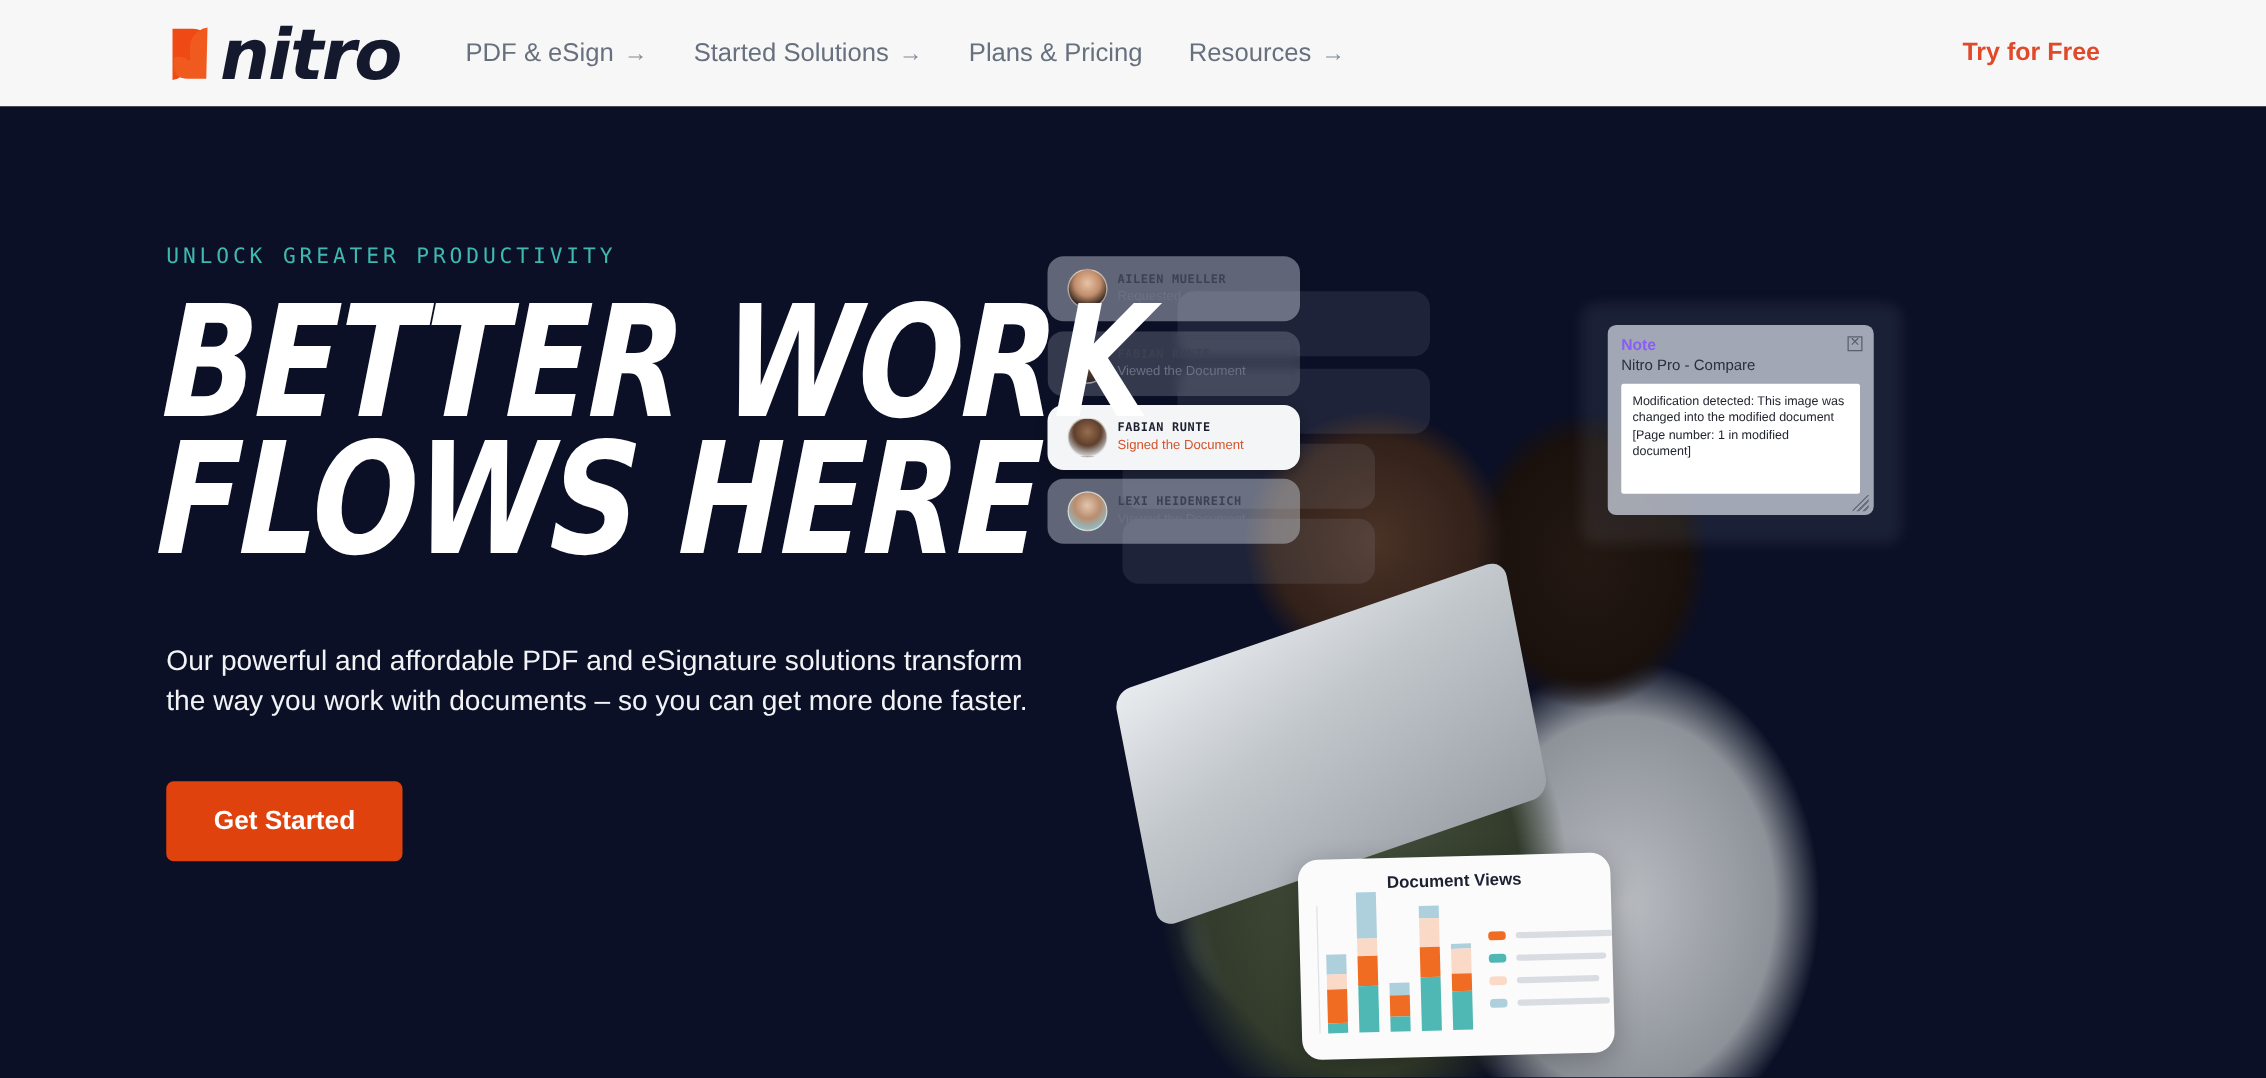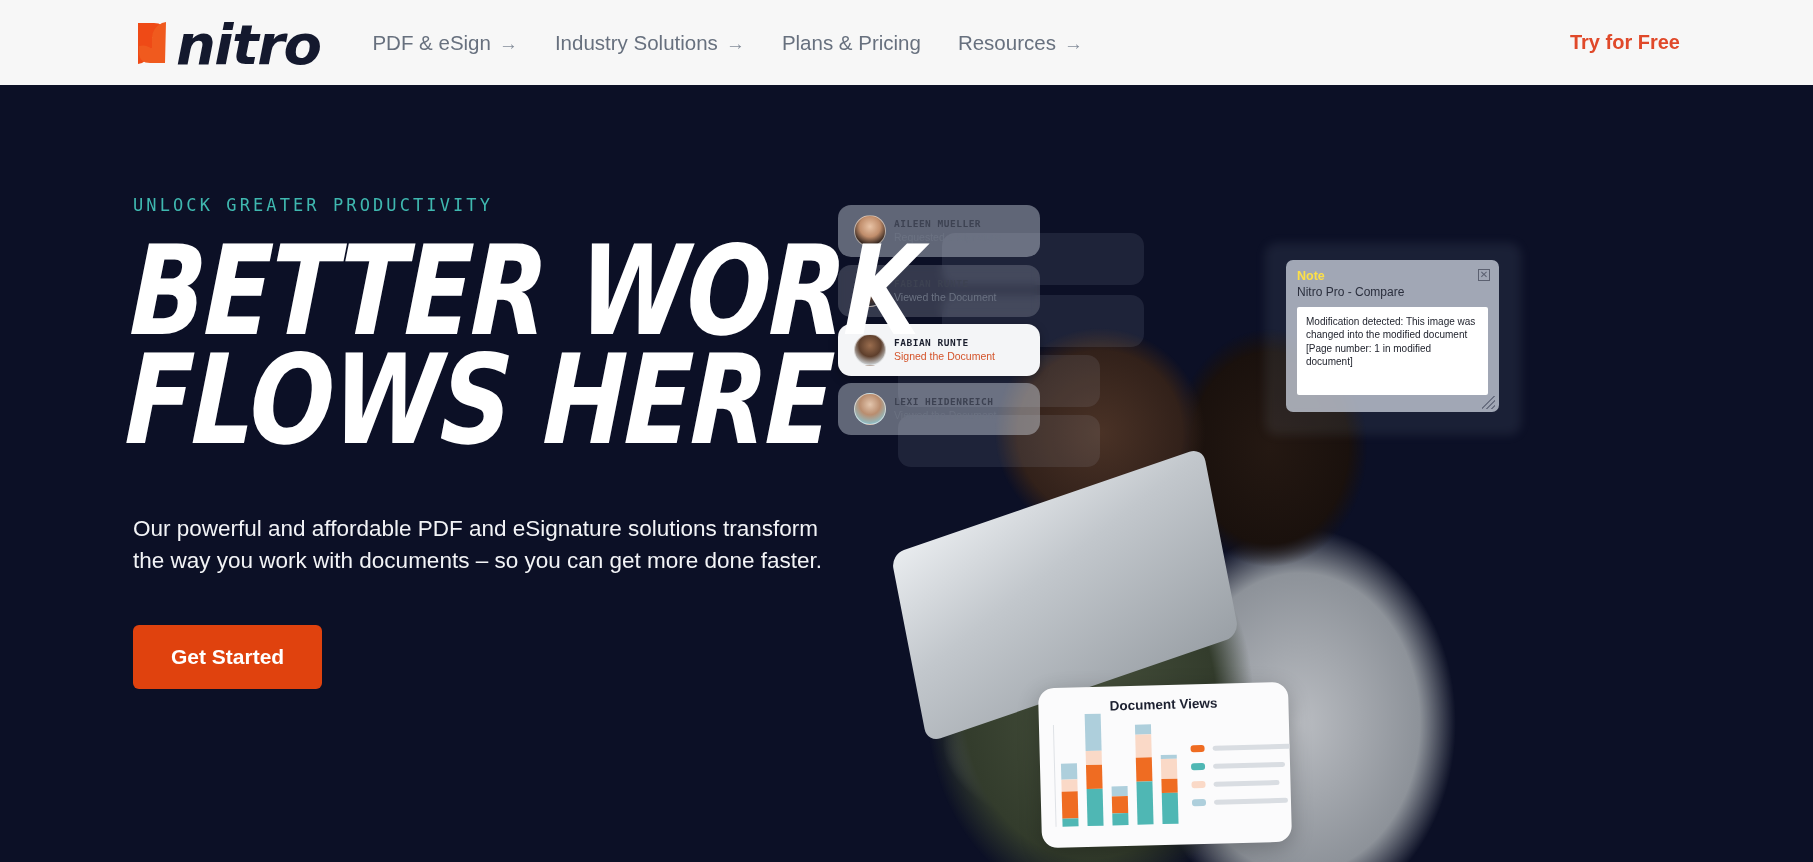--- a/index.html
+++ b/index.html
@@ -253,21 +253,21 @@
     width: 213px;
     height: 152px;
     background: rgba(195,201,214,0.80);
     border-radius: 7px;
     padding: 9px 11px;
     backdrop-filter: blur(2px);
   }
   .note-title {
     font-size: 12.5px;
     font-weight: 700;
-    color: #fde047;
+    color: #8b5cf6;
     line-height: 1.25;
   }
   .note-sub {
     font-size: 12px;
     color: #2b2f3d;
     line-height: 1.3;
   }
   .note-close {
     position: absolute;
     right: 9px; top: 9px;
@@ -370,21 +370,21 @@
     </span>
     <span class="logo-word">nitro</span>
   </div>
 
   <nav class="nav">
     <a class="nav-link">
       <span>PDF &amp; eSign</span>
       <span class="nav-arrow">→</span>
     </a>
     <a class="nav-link">
-      <span>Industry Solutions</span>
+      <span>Started Solutions</span>
       <span class="nav-arrow">→</span>
     </a>
     <a class="nav-link">
       <span>Plans &amp; Pricing</span>
     </a>
     <a class="nav-link">
       <span>Resources</span>
       <span class="nav-arrow">→</span>
     </a>
   </nav>

